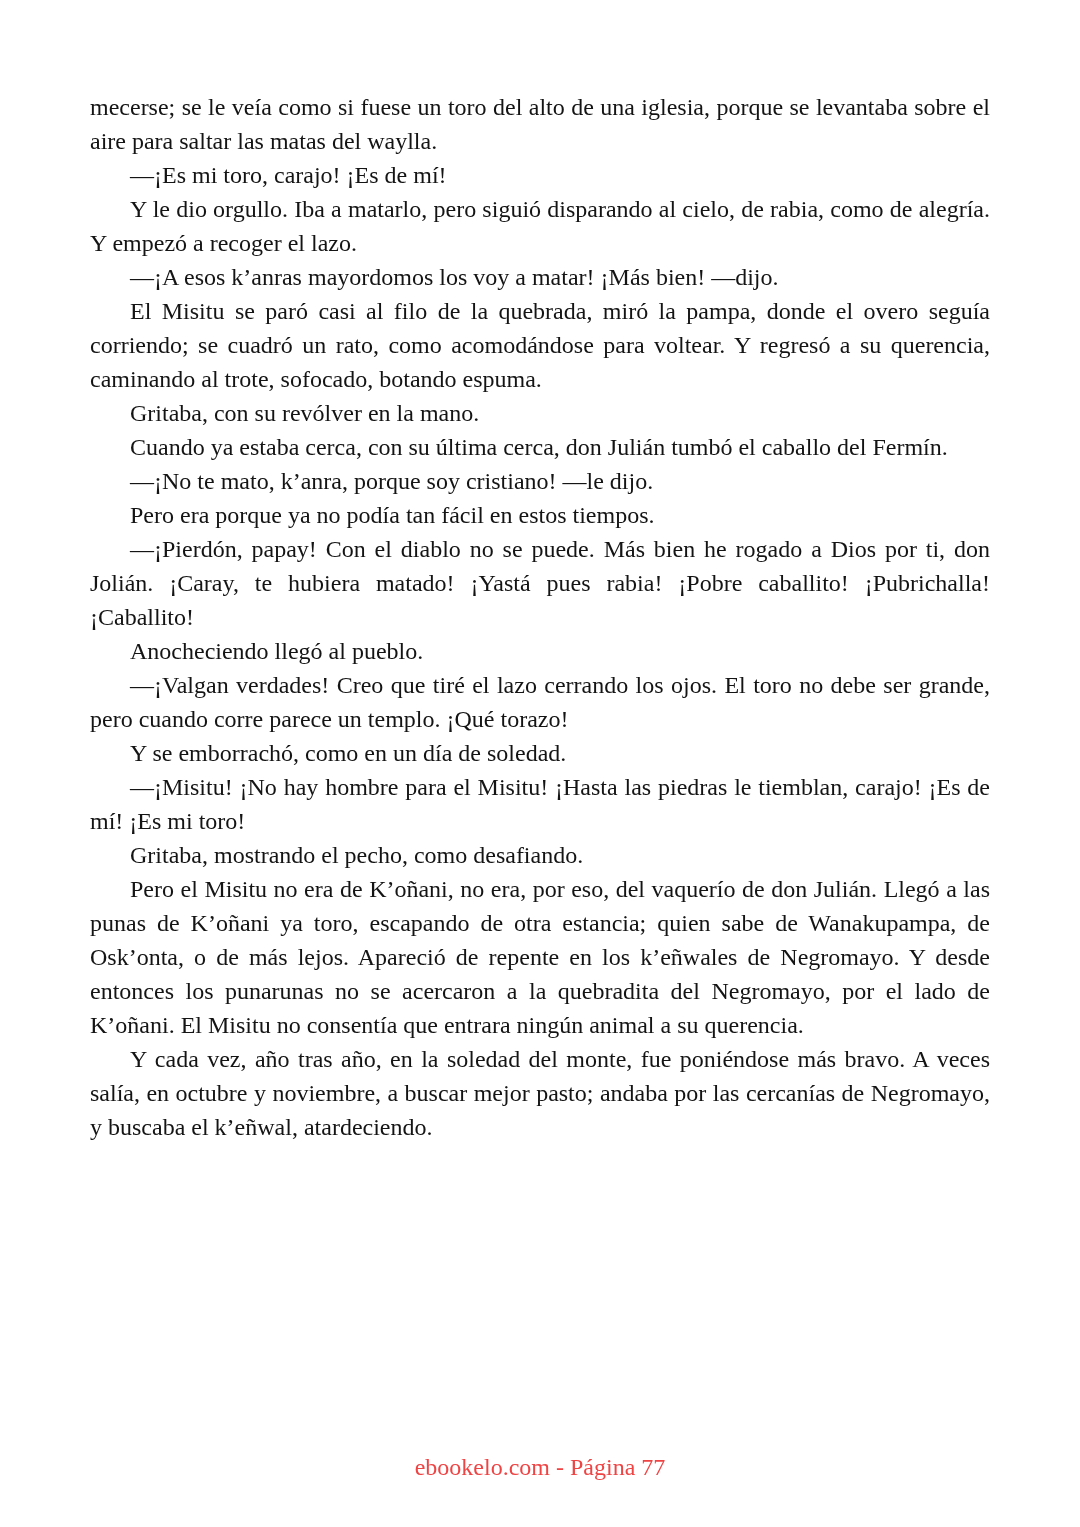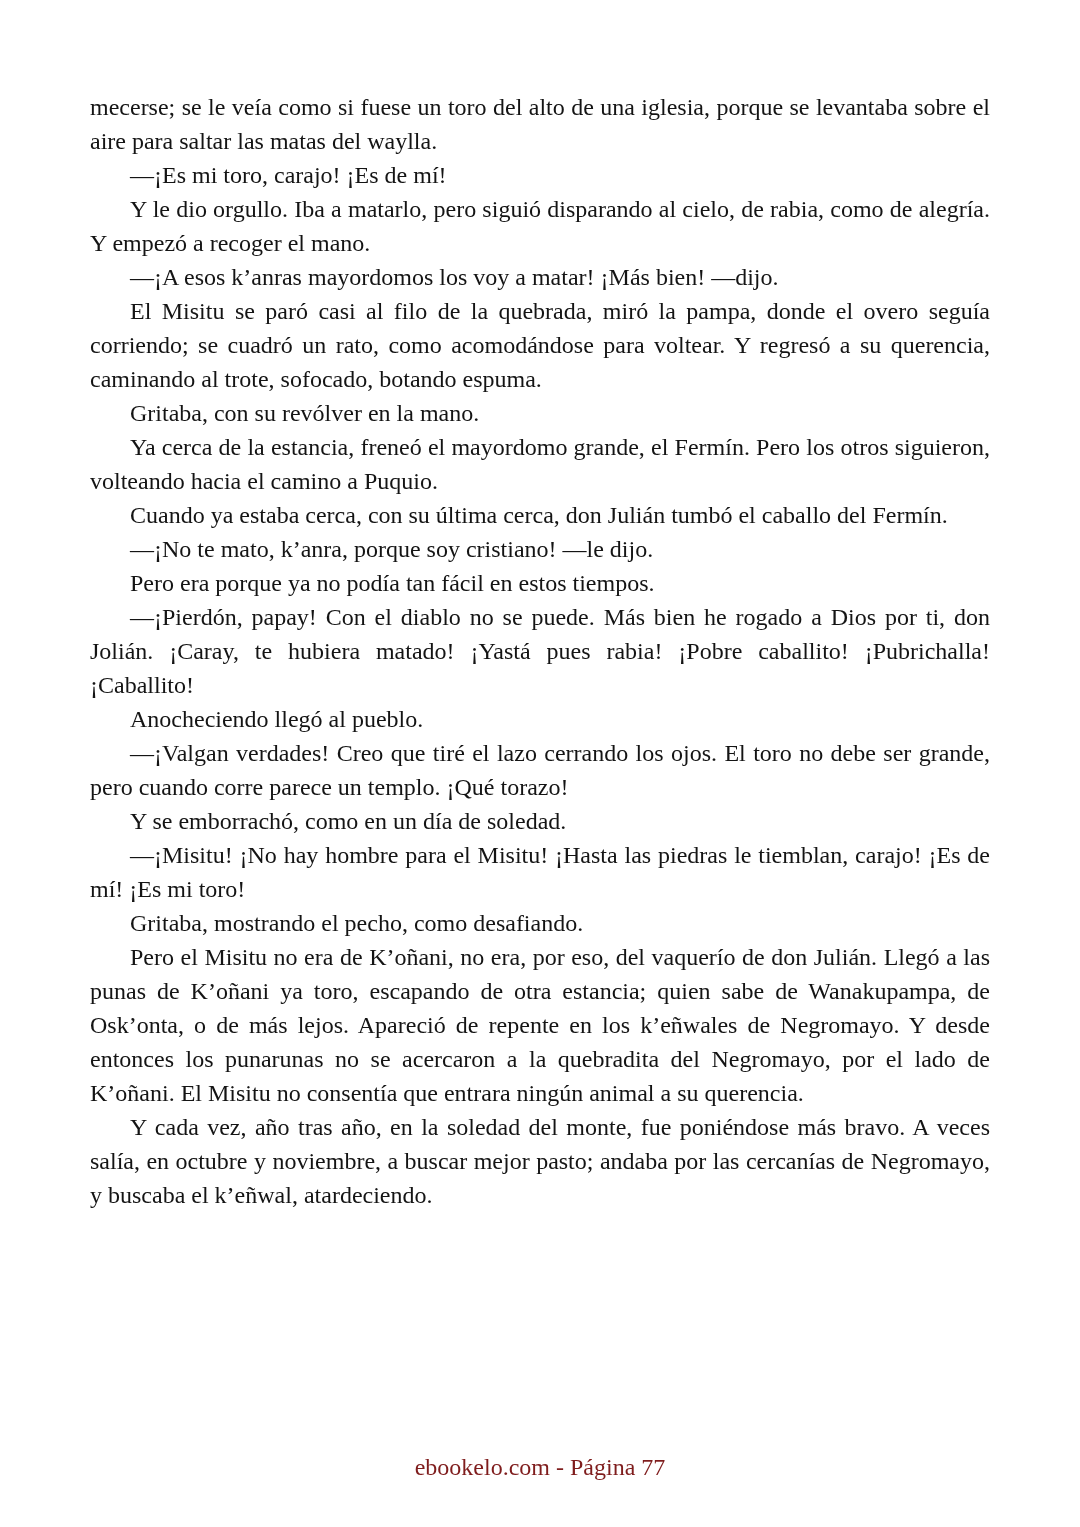--- a/index.html
+++ b/index.html
@@ -36,35 +36,34 @@
     text-indent: 0;
   }
   .page-footer {
     position: absolute;
     left: 0;
     bottom: 25px;
     width: 100%;
     text-align: center;
     font-size: 24px;
     line-height: 30px;
-    color: #7f1d1d;
+    color: #ef4444;
   }
 </style>
 </head>
 <body>
 
 <div class="book-page">
   <div class="page-text">
       <p class="para continuation">mecerse; se le veía como si fuese un toro del alto de una iglesia, porque se levantaba sobre el aire para saltar las matas del waylla.</p>
       <p class="para">—¡Es mi toro, carajo! ¡Es de mí!</p>
-      <p class="para">Y le dio orgullo. Iba a matarlo, pero siguió disparando al cielo, de rabia, como de alegría. Y empezó a recoger el mano.</p>
+      <p class="para">Y le dio orgullo. Iba a matarlo, pero siguió disparando al cielo, de rabia, como de alegría. Y empezó a recoger el lazo.</p>
       <p class="para">—¡A esos k’anras mayordomos los voy a matar! ¡Más bien! —dijo.</p>
       <p class="para">El Misitu se paró casi al filo de la quebrada, miró la pampa, donde el overo seguía corriendo; se cuadró un rato, como acomodándose para voltear. Y regresó a su querencia, caminando al trote, sofocado, botando espuma.</p>
       <p class="para">Gritaba, con su revólver en la mano.</p>
-      <p class="para">Ya cerca de la estancia, freneó el mayordomo grande, el Fermín. Pero los otros siguieron, volteando hacia el camino a Puquio.</p>
       <p class="para">Cuando ya estaba cerca, con su última cerca, don Julián tumbó el caballo del Fermín.</p>
       <p class="para">—¡No te mato, k’anra, porque soy cristiano! —le dijo.</p>
       <p class="para">Pero era porque ya no podía tan fácil en estos tiempos.</p>
       <p class="para">—¡Pierdón, papay! Con el diablo no se puede. Más bien he rogado a Dios por ti, don Jolián. ¡Caray, te hubiera matado! ¡Yastá pues rabia! ¡Pobre caballito! ¡Pubrichalla! ¡Caballito!</p>
       <p class="para">Anocheciendo llegó al pueblo.</p>
       <p class="para">—¡Valgan verdades! Creo que tiré el lazo cerrando los ojos. El toro no debe ser grande, pero cuando corre parece un templo. ¡Qué torazo!</p>
       <p class="para">Y se emborrachó, como en un día de soledad.</p>
       <p class="para">—¡Misitu! ¡No hay hombre para el Misitu! ¡Hasta las piedras le tiemblan, carajo! ¡Es de mí! ¡Es mi toro!</p>
       <p class="para">Gritaba, mostrando el pecho, como desafiando.</p>
       <p class="para">Pero el Misitu no era de K’oñani, no era, por eso, del vaquerío de don Julián. Llegó a las punas de K’oñani ya toro, escapando de otra estancia; quien sabe de Wanakupampa, de Osk’onta, o de más lejos. Apareció de repente en los k’eñwales de Negromayo. Y desde entonces los punarunas no se acercaron a la quebradita del Negromayo, por el lado de K’oñani. El Misitu no consentía que entrara ningún animal a su querencia.</p>

